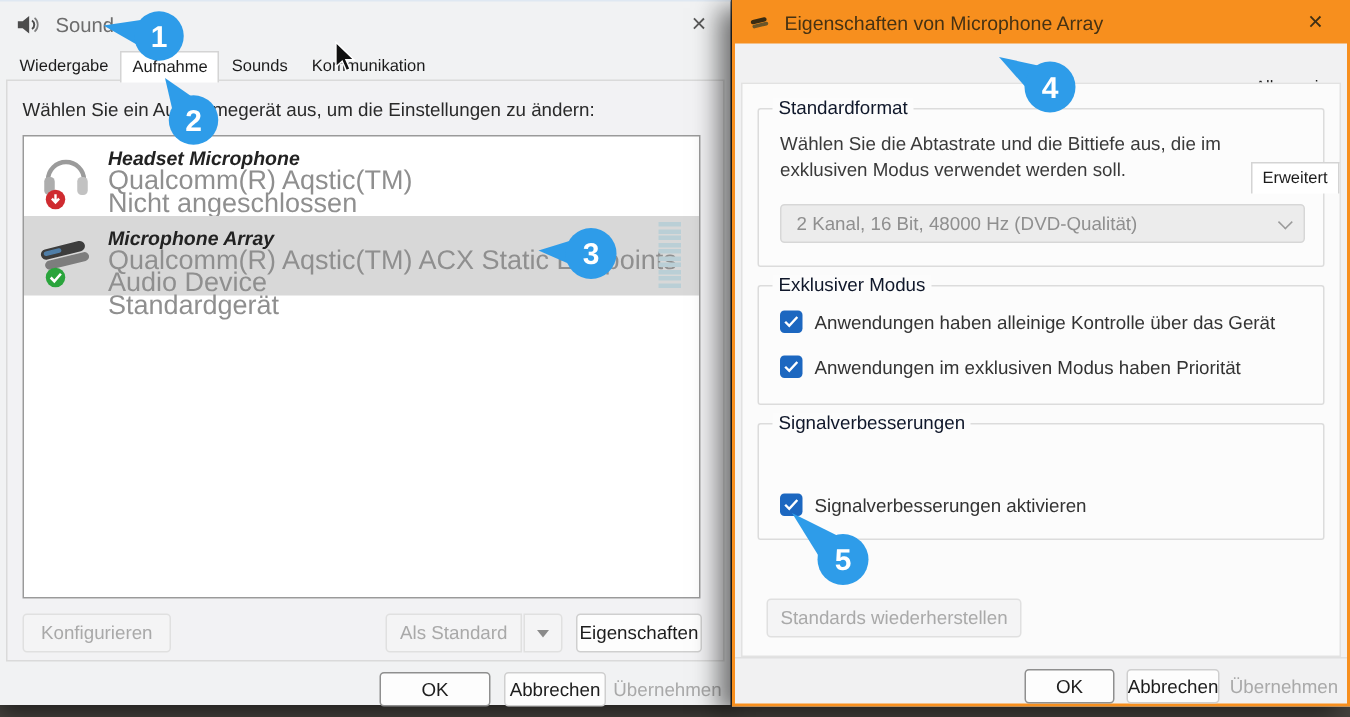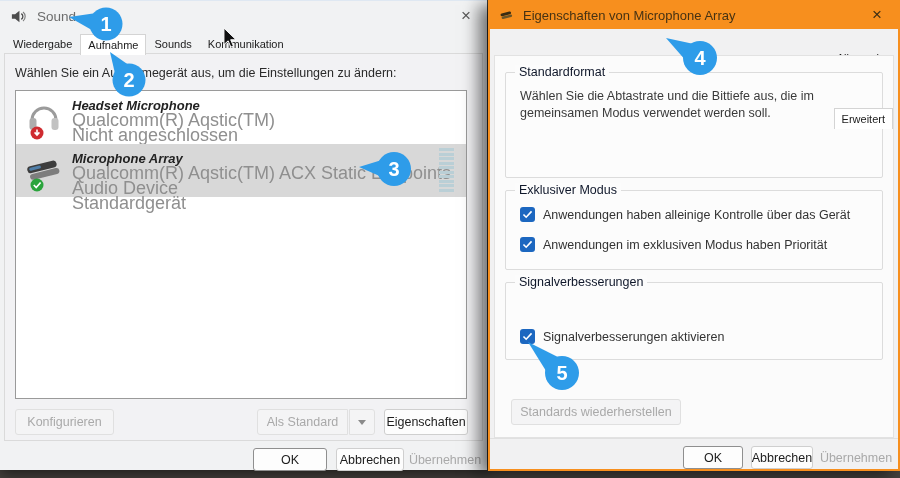--- a/index.html
+++ b/index.html
@@ -222,21 +222,25 @@
     <div class="tab">Allgemein</div>
     <div class="tab">Abhören</div>
     <div class="tab">Pegel</div>
     <div class="tab active">Erweitert</div>
   </div>
 
   <div class="tabpage-right">
 
     <div class="group" style="top:16px; height:106px;">
       <span class="group-label">Standardformat</span>
-      <div class="group-text" style="position:absolute; left:14px; top:15px; width:340px;">Wählen Sie die Abtastrate und die Bittiefe aus, die im gemeinsamen Modus verwendet werden soll.</div>
+      <div class="group-text" style="position:absolute; left:14px; top:15px; width:340px;">Wählen Sie die Abtastrate und die Bittiefe aus, die im exklusiven Modus verwendet werden soll.</div>
+      <div class="combo" style="position:absolute; left:14px; top:63px; width:350px;">
+        <span>2 Kanal, 16 Bit, 48000 Hz (DVD-Qualität)</span>
+        <span class="chevron-down"></span>
+      </div>
     </div>
 
     <div class="group" style="top:134px; height:80px;">
       <span class="group-label">Exklusiver Modus</span>
       <div class="check-row" style="position:absolute; left:14px; top:16px;">
         <span class="checkbox">
           <svg width="11" height="9" viewBox="0 0 12 10">
               <path d="M1.5 5 L4.5 8 L10.5 1.5" stroke="#fff" stroke-width="1.8" fill="none"></path>
             </svg>
         </span>

